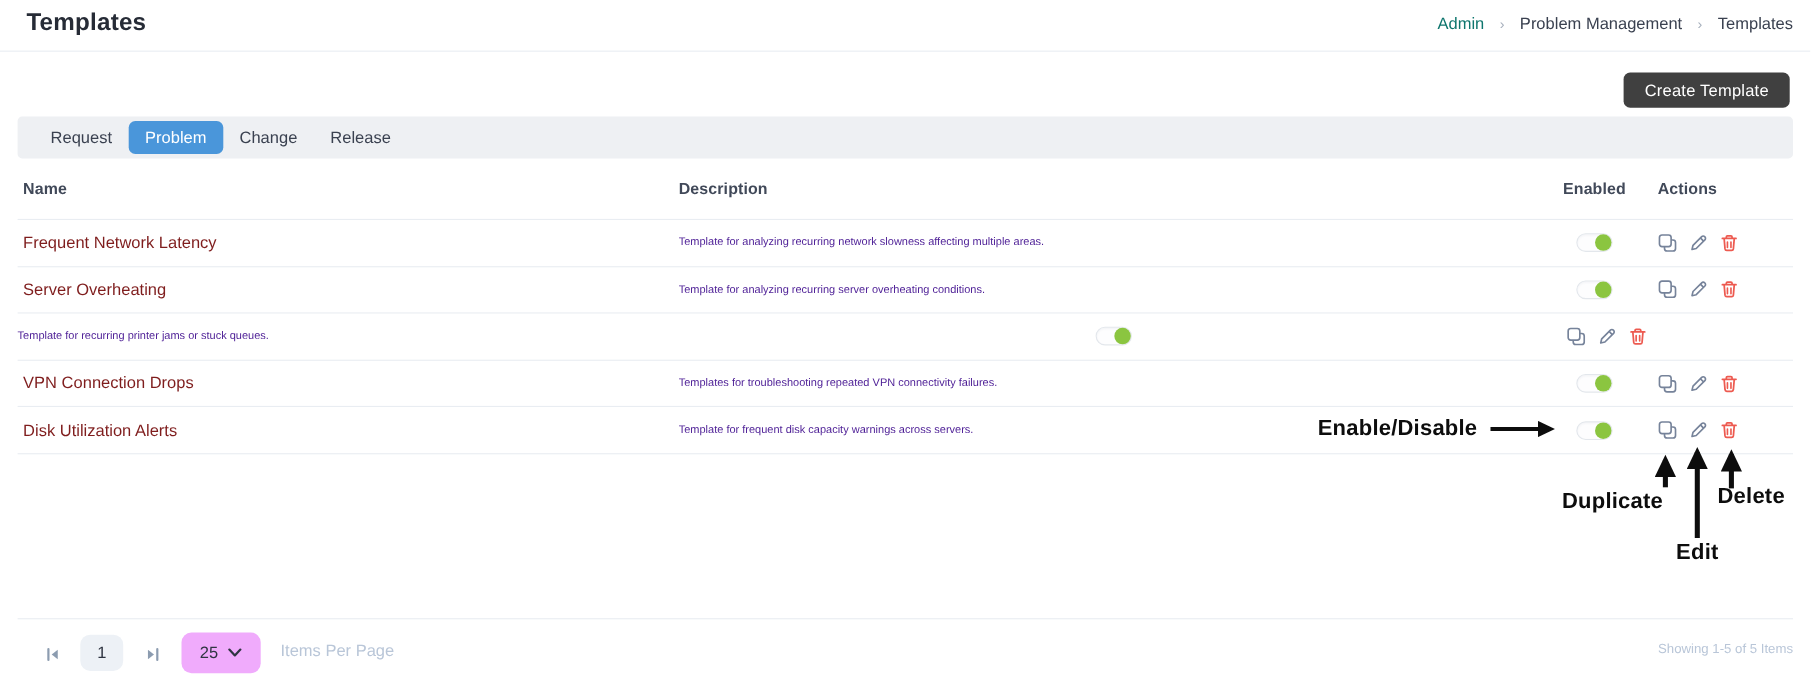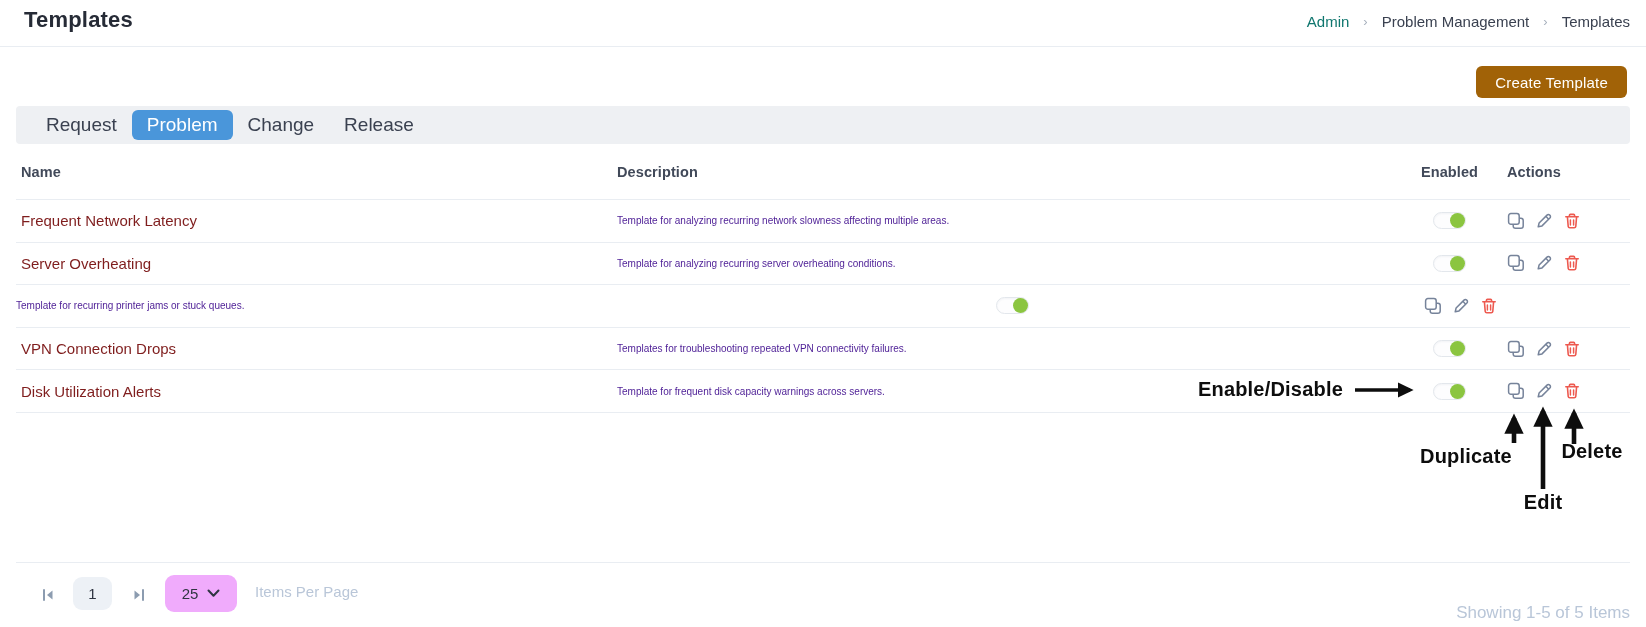--- a/index.html
+++ b/index.html
@@ -9,27 +9,27 @@
   
   .hdr{position:absolute;top:0;left:0;right:0;height:46px;border-bottom:1px solid #e9edf2;background:#fff;}
   .title{position:absolute;left:24px;top:7px;margin:0;font-size:22px;font-weight:700;color:#262b36;letter-spacing:.2px;}
   .breadcrumb{position:absolute;right:16px;top:13px;display:flex;align-items:center;gap:14px;font-size:15px;white-space:nowrap;}
   .bc-link{color:#0f766e;cursor:pointer;}
   .bc-sep{color:#a7b0bd;font-size:13px;}
   .bc-item{color:#3a4150;cursor:pointer;}
   .bc-current{color:#3a4150;}
 
   
-  .create-btn{position:absolute;top:66px;right:19px;height:32px;padding:0 19px;background:#a16207;color:#fff;
+  .create-btn{position:absolute;top:66px;right:19px;height:32px;padding:0 19px;background:#404040;color:#fff;
     border:none;border-radius:6px;font-size:15px;font-family:inherit;letter-spacing:.2px;cursor:pointer;}
 
   
   .tabs{position:absolute;top:106px;left:16px;width:1614px;height:38px;background:#eef0f3;border-radius:4px;
     display:flex;align-items:center;padding-left:15px;box-sizing:border-box;}
-  .tab{padding:0 15px;height:30px;display:flex;align-items:center;font-size:19px;color:#3a4150;border-radius:6px;cursor:pointer;}
+  .tab{padding:0 15px;height:30px;display:flex;align-items:center;font-size:15px;color:#3a4150;border-radius:6px;cursor:pointer;}
   .tab.active{background:#4a96da;color:#fff;}
 
   
   .table{position:absolute;top:144px;left:16px;width:1614px;}
   .thead,.tr{display:grid;grid-template-columns:601px 1fr 83px 139px;align-items:center;border-bottom:1px solid #e9edf2;}
   .thead{height:55px;}
   .tr{height:41.6px;}
   .th{font-size:14.5px;font-weight:700;color:#414959;letter-spacing:.1px;}
   .th-name,.td-name{padding-left:5px;}
   .th-enabled{text-align:center;}
@@ -56,21 +56,21 @@
   
   .pg-divider{position:absolute;top:562px;left:16px;width:1614px;border-top:1px solid #e9edf2;}
   .pg-icon{position:absolute;display:inline-flex;cursor:pointer;}
   .pg-first{left:40px;top:587px;}
   .pg-last{left:131px;top:587px;}
   .pg-page{position:absolute;left:73px;top:577px;width:39px;height:33px;background:#edf1f6;border:none;border-radius:9px;
     font-size:15px;color:#2f3542;font-family:inherit;cursor:pointer;}
   .pg-select{position:absolute;left:165px;top:575px;width:72px;height:37px;background:#f0abfc;border-radius:9px;
     display:flex;align-items:center;justify-content:center;gap:9px;font-size:15px;color:#2f3542;cursor:pointer;box-sizing:border-box;}
   .pg-label{position:absolute;left:255px;top:583px;font-size:15px;color:#b9c6d8;}
-  .pg-showing{position:absolute;right:16px;top:603px;font-size:17px;color:#b9c6d8;}
+  .pg-showing{position:absolute;right:16px;top:583px;font-size:12px;color:#b9c6d8;}
 </style>
 </head>
 <body>
 
 <div class="page">
 
   <div class="hdr">
     <h1 class="title">Templates</h1>
     <nav class="breadcrumb">
       <span class="bc-link">Admin</span>

